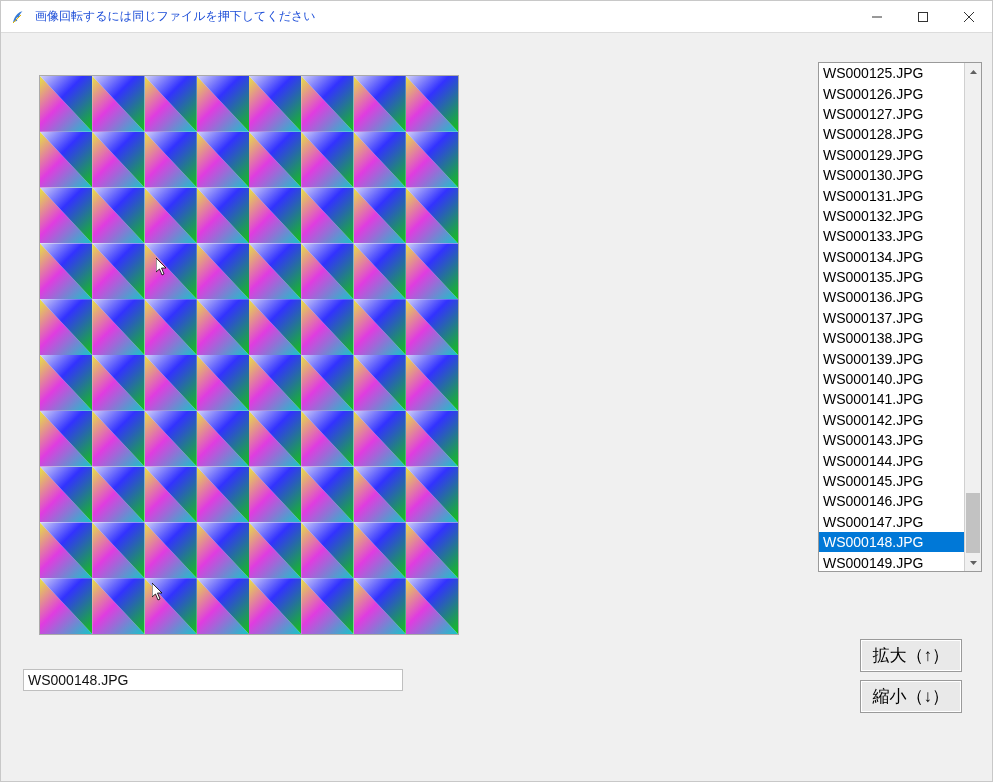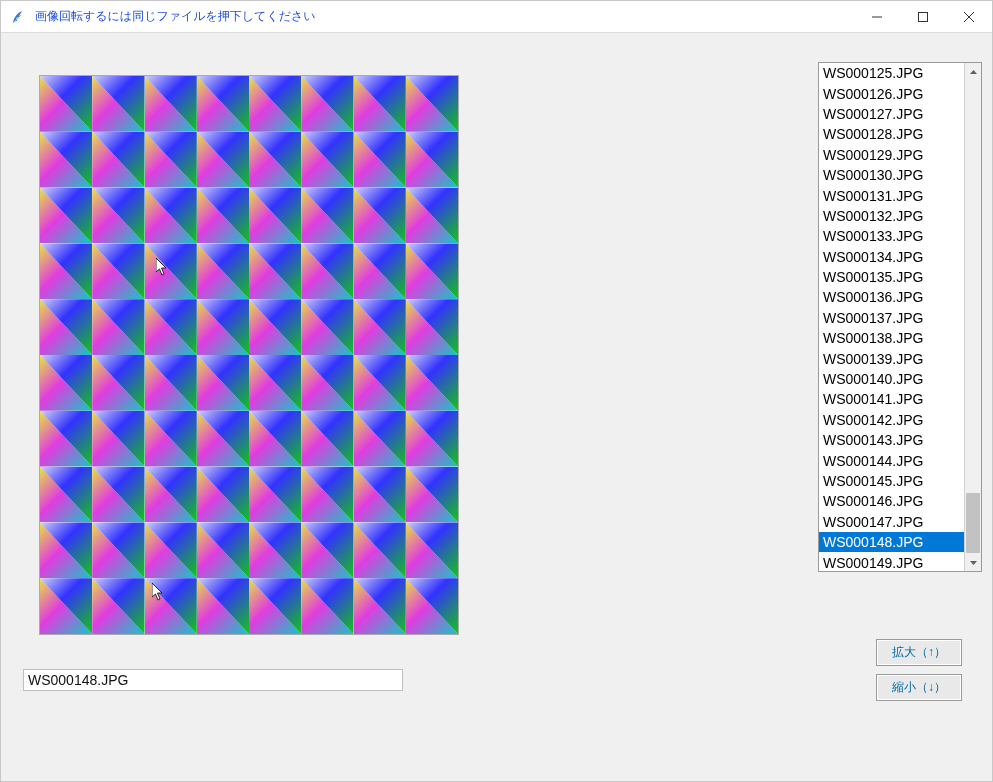--- a/index.html
+++ b/index.html
@@ -155,22 +155,22 @@
     right: 30px;
     top: 606px;
     display:flex;
     flex-direction:column;
     gap:8px;
   }
   .zoom-btn {
     border:1px solid #9a9a9a;
     background:#e9e9e9;
     padding: 4px 12px;
-    font-size:12px;
-    color:#0369a1;
+    font-size:17px;
+    color:#000000;
     min-width:86px;
     text-align:center;
     cursor:pointer;
     box-shadow: inset 0 0 0 1px #fff;
   }
 </style>
 </head>
 <body>
 
 <div class="window">

